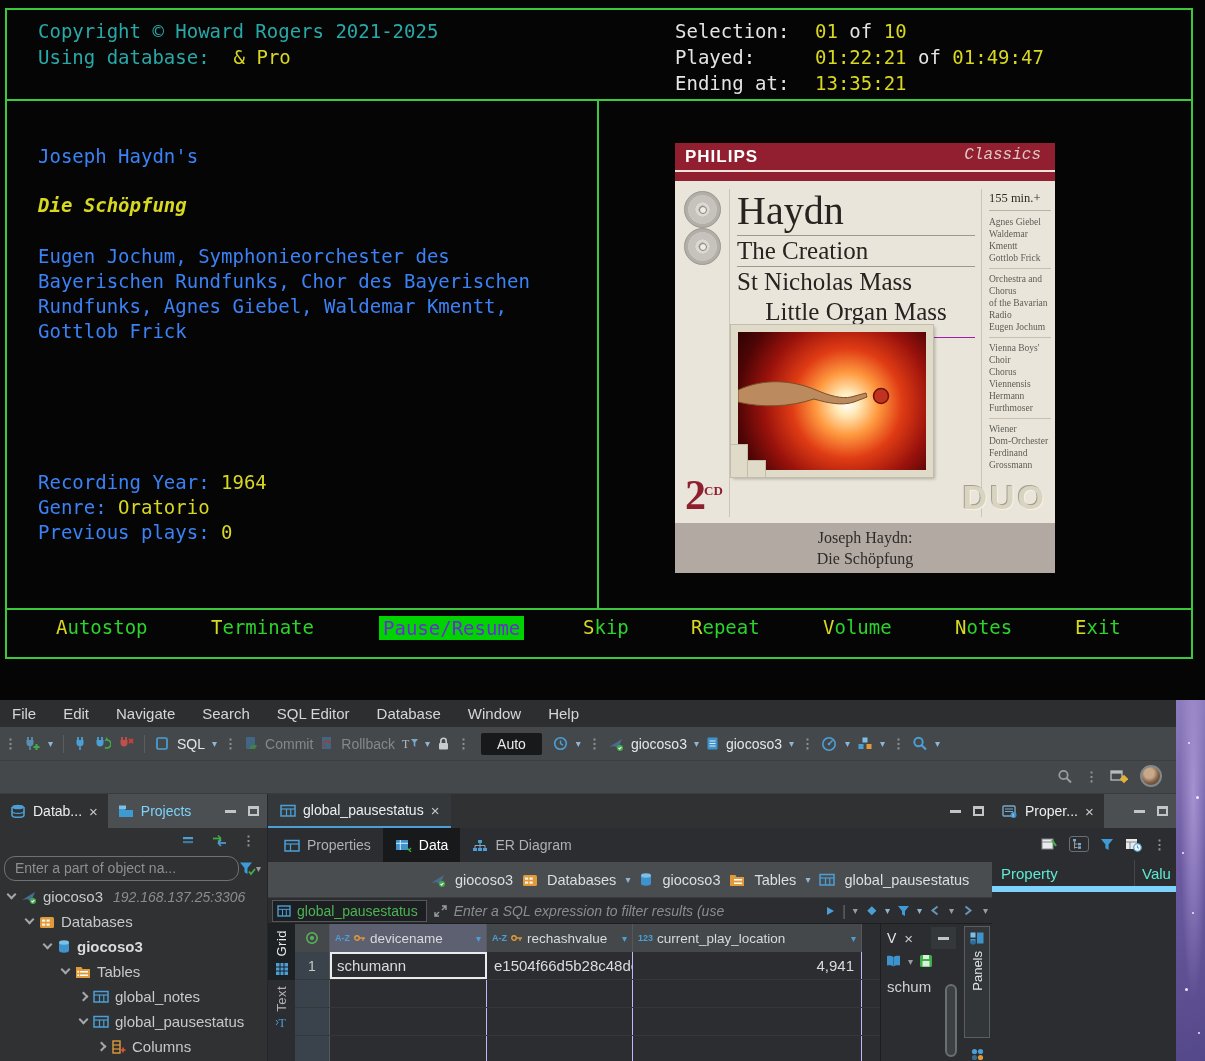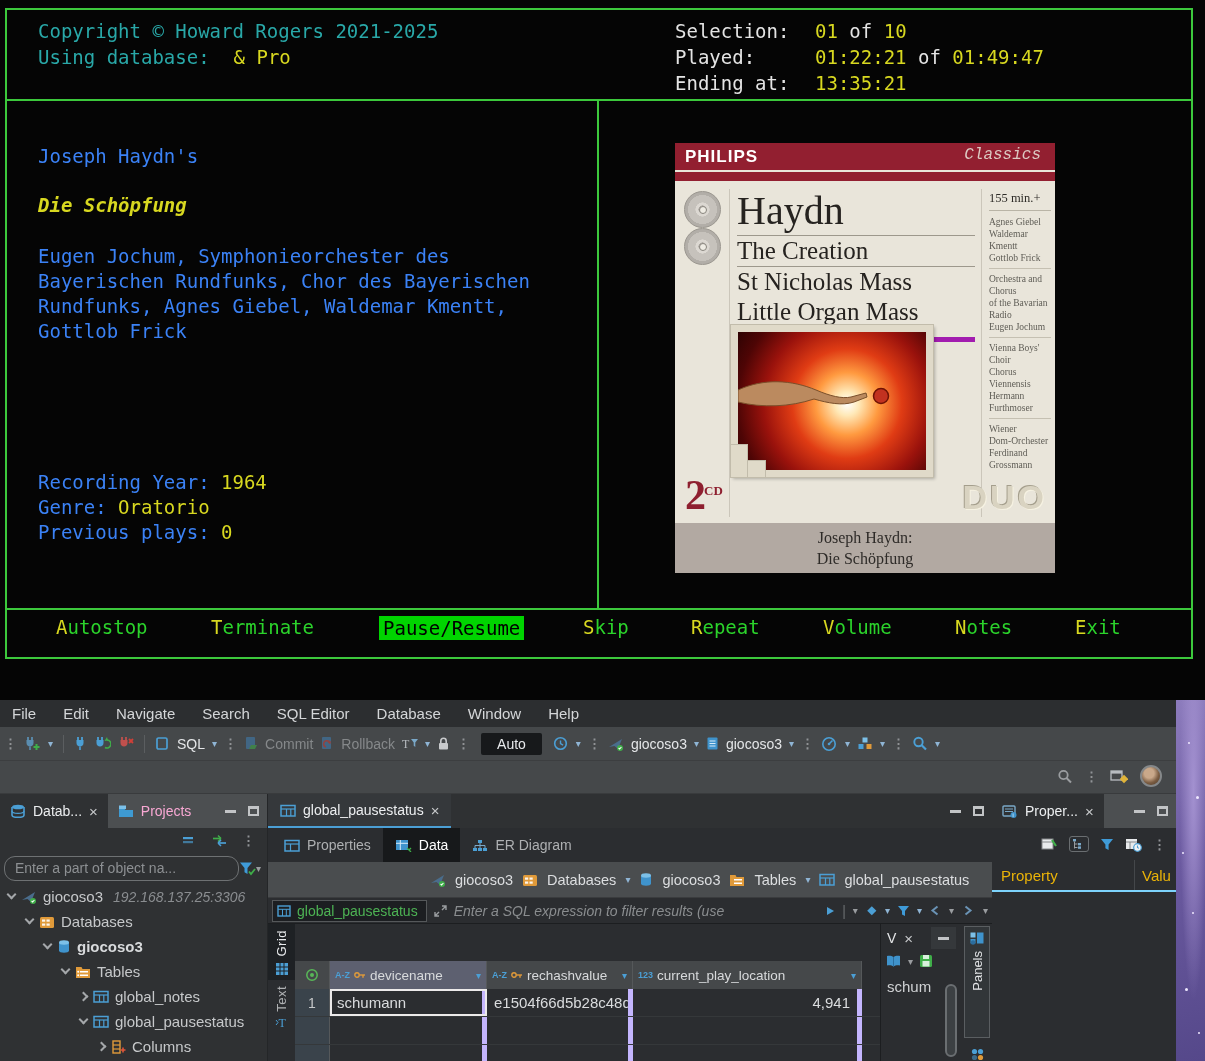--- a/index.html
+++ b/index.html
@@ -19,42 +19,42 @@
   #t-header-right { position:absolute; left:675px; top:18px; line-height:26px; }
   #t-header-right .lab { display:inline-block; width:140px; }
   #t-composer { position:absolute; left:38px; top:145px; }
   #t-worktitle { position:absolute; left:38px; top:194px; font-weight:bold; font-style:italic; }
   #t-performers { position:absolute; left:38px; top:244px; width:545px; line-height:25px; }
   #t-stats { position:absolute; left:38px; top:470px; line-height:25px; }
   #t-menu { position:absolute; left:16px; top:616px; width:1198px; height:40px; }
   .mitem { position:absolute; white-space:nowrap; }
   .mitem .mrest { color:#2bd32b; } .mitem .mkey { color:#d8d820; }
   .mitem.active { background:#00d400; padding:1px 4px; }
-  .mitem.active .mrest { color:#000000; }
+  .mitem.active .mrest { color:#6d28d9; }
 
   
   #album { position:absolute; left:675px; top:143px; width:380px; }
   #cover { position:relative; height:380px; background:#e9e5da; overflow:hidden; }
   #cov-band { position:absolute; left:0; top:0; right:0; height:38px; background:#921f30; }
   #cov-band .wline { position:absolute; left:0; right:0; top:27px; height:2px; background:#e9e5da; }
   #cov-brand { position:absolute; left:10px; top:4px; color:#fff; font-family:"Liberation Sans",sans-serif;
                font-weight:bold; font-size:17px; letter-spacing:1px; }
   #cov-script { position:absolute; right:14px; top:3px; color:#dcc9c2; font-family:Liberation Mono, monospace;
                 font-style:italic; font-size:16px; }
   .cd { position:absolute; width:37px; height:37px; border-radius:50%; border:1px solid #9a968f;
         background:radial-gradient(circle,#aeaaa4 0 16%,#dcd8d2 17% 28%,#c6c2bc 29% 58%,#b2aea8 59% 100%); }
   .cd i { position:absolute; left:14px; top:14px; width:8px; height:8px; border-radius:50%;
           background:#efece4; border:1px solid #8a867f; }
   #cov-vl1 { position:absolute; left:54px; top:46px; bottom:6px; width:1px; background:#cbc6ba; }
   #cov-vl2 { position:absolute; left:306px; top:46px; bottom:6px; width:1px; background:#cbc6ba; }
   #cov-titles { position:absolute; left:62px; top:46px; width:238px; font-family:"Liberation Serif",serif; color:#262320; }
   #cov-composer { font-size:40px; line-height:44px; border-bottom:1px solid #9d988c; padding-bottom:2px; }
   .cov-work { font-size:25px; line-height:30px; }
   .cov-work.b1 { border-bottom:1px solid #9d988c; }
-  .cov-work.b2 { border-bottom:5px solid #a21caf; padding-bottom:10px; }
+  .cov-work.b2 { border-bottom:1px solid #a21caf; padding-bottom:10px;text-align:center; }
   #cov-rcol { position:absolute; left:314px; top:48px; width:62px; font-family:"Liberation Serif",serif; color:#5e5c55; }
   #cov-duration { font-size:12.5px; color:#2e2c28; border-bottom:1px solid #b9b4a6; padding-bottom:4px; margin-bottom:5px; }
   .credit { font-size:9.5px; line-height:12px; white-space:pre-line; border-bottom:1px solid #c5c0b2;
             padding-bottom:4px; margin-bottom:4px; }
   .credit:last-child { border-bottom:none; }
   #artbox { position:absolute; left:56px; top:182px; width:202px; height:152px;
             border:7px solid #e0dac9; box-shadow:0 0 0 1px #c2bcab, 2px 2px 3px rgba(0,0,0,.25);
             background:radial-gradient(circle at 58% 52%, #ffffff 0%, #ffe9b8 9%, #ff9a40 24%, #e03c14 42%, #9a120c 64%, #4e0505 84%, #2e0303 100%);
             overflow:visible; }
   #artbox svg { position:absolute; left:0; top:0; }
@@ -89,21 +89,21 @@
   .minbar { width:11px; height:3px; background:#c2c4c6; display:inline-block; }
   .maxbox { width:11px; height:10px; border:2px solid #c2c4c6; border-top-width:3px; display:inline-block; }
   .xclose { color:#c8cacc; font-size:15px; }
   .avatar { width:22px; height:22px; border-radius:50%; border:2px solid #85888a;
             background:radial-gradient(circle at 40% 35%, #c9a88a 0 30%, #7a5c42 60%, #463525 100%); display:inline-block; }
 
   
   #sidebar { position:absolute; left:0; top:94px; width:268px; bottom:0; background:#2f3133; overflow:hidden;
              border-right:1px solid #242628; }
   .tabrow { height:34px; background:#4c4f51; display:flex; align-items:center; position:relative; }
-  .ptab { height:34px; display:flex; align-items:center; gap:7px; padding:0 10px; color:#f9a8d4; }
+  .ptab { height:34px; display:flex; align-items:center; gap:7px; padding:0 10px; color:#7dd3fc; }
   .ptab.active { background:#2f3133; color:#eceef0; }
   .winbtns { position:absolute; right:8px; top:0; height:34px; display:flex; align-items:center; gap:12px; }
   #sb-tools { height:24px; background:#2f3133; display:flex; justify-content:flex-end; align-items:center;
               gap:14px; padding-right:12px; }
   #sb-filterrow { height:32px; display:flex; align-items:center; padding:0 6px 0 4px; }
   #sb-filterrow input { flex:1; background:transparent; border:1px solid #6e7173; border-radius:11px;
                         height:25px; color:#b8babc; padding:0 10px; font-size:14px; font-family:"Liberation Sans",sans-serif; }
   #sb-filterrow input::placeholder { color:#8d9093; }
   #sb-tree { position:relative; font-size:15px; color:#c6c8ca; }
   .trow { height:25px; display:flex; align-items:center; gap:6px; white-space:nowrap; }
@@ -132,31 +132,31 @@
               font-size:14px; font-family:"Liberation Sans",sans-serif; min-width:60px; }
   #fb-input::placeholder { color:#8a8d8f; font-style:italic; }
   .fb-bar { color:#6a6d6f; }
   #gridarea { position:absolute; left:0; top:130px; right:0; bottom:0; display:flex; overflow:hidden; }
   #rail { width:27px; background:#2b2d30; display:flex; flex-direction:column; align-items:center; flex:none; }
   .railtab { display:flex; flex-direction:column; align-items:center; padding:6px 0 4px; gap:5px; width:100%; }
   .railtab .vtext { writing-mode:vertical-rl; transform:rotate(180deg); font-size:13px; letter-spacing:.5px; }
   .railtab.active { background:#1e2124; color:#e8eaec; }
   .railtab.idle { color:#b0b2b4; }
   #gridmain { position:relative; flex:1; }
-  #ghead { display:flex; height:28px; font-size:13.5px; color:#d8dadc;margin-top:37px; }
+  #ghead { display:flex; height:28px; font-size:13.5px; color:#d8dadc; }
   .gh { display:flex; align-items:center; gap:4px; padding:0 5px; background:#45484a;
         border-right:1px solid #55585a; flex:none; }
   .gh.sel { background:#5d6070; }
   .gh .hname { overflow:hidden; white-space:nowrap; }
   .gh .caret { margin-left:auto; color:#4b9fd5; }
   .ticon { font-size:9px; font-weight:bold; color:#4b9fd5; flex:none; }
   .grow { display:flex; height:28px; border-bottom:1px solid #35383a; }
   .gnum { width:35px; background:#3a434b; color:#c6c8ca; display:flex; align-items:center; justify-content:center;
           border-right:1px solid #55585a; flex:none; font-size:14px; }
-  .gc { display:flex; align-items:center; padding:0 7px; border-right:5px solid #c4b5fd; color:#dadcde;
+  .gc { display:flex; align-items:center; padding:0 7px; border-right:1px solid #c4b5fd; color:#dadcde;
         font-size:15px; flex:none; overflow:hidden; white-space:nowrap; }
   .gc.num { justify-content:flex-end; }
   .gc.selcell { outline:2px solid #eceaea; outline-offset:-2px; }
   .w1 { width:157px; } .w2 { width:146px; } .w3 { width:229px; } .wg { width:35px; }
   #vpanel { position:absolute; left:585px; top:0; width:82px; bottom:0; background:#2b2d30;
             border-left:1px solid #1c1e20; }
   #vp-head { height:28px; display:flex; align-items:center; gap:8px; padding:0 6px; color:#e4e6e8; font-size:14px; }
   #vp-minzone { margin-left:auto; background:#35383b; height:22px; display:flex; align-items:center; padding:0 7px; }
   #vp-icons { display:flex; align-items:center; gap:6px; padding:2px 4px; }
   #vp-preview { padding:8px 2px 0 6px; color:#d0d2d4; font-size:15px; }
@@ -167,22 +167,22 @@
                 background:#323639; display:flex; flex-direction:column; align-items:center; gap:6px; padding-top:4px; }
   #panels-tab .vtext { writing-mode:vertical-rl; transform:rotate(180deg); color:#e2e4e6; font-size:13px; }
   #pstrip-icons { position:absolute; left:0; top:124px; width:30px; display:flex; flex-direction:column;
                   align-items:center; gap:9px; }
 
   
   #rightpanel { position:absolute; left:992px; top:94px; width:184px; bottom:0; background:#2b2d30; overflow:hidden; }
   #pr-tools { height:32px; background:#2b2d30; display:flex; justify-content:flex-end; align-items:center;
               gap:11px; padding-right:10px; }
   .boxedicon { border:1px solid #6a6e71; border-radius:3px; padding:1px 2px; display:flex; }
-  #pr-head { height:32px; display:flex; align-items:center; border-bottom:2px solid #7dd3fc;
-             color:#eab308; font-size:15px; }
+  #pr-head { height:32px; display:flex; align-items:center; border-bottom:6px solid #7dd3fc;
+             color:#5eead4; font-size:15px; }
   #pr-col1 { width:143px; padding-left:9px; border-right:1px solid #44474a; height:100%;
              display:flex; align-items:center; }
   #pr-col2 { padding-left:7px; white-space:nowrap; overflow:hidden; }
 
   
   #desktop-strip { position:absolute; left:1176px; top:700px; width:29px; height:361px;
                    background:radial-gradient(ellipse at 60% 25%, #a391d0 0%, transparent 55%),
                               linear-gradient(165deg,#8d7cbd 0%,#6b5aa0 45%,#55488a 100%); }
   .star { position:absolute; border-radius:50%; background:#efe8ff; }
 

